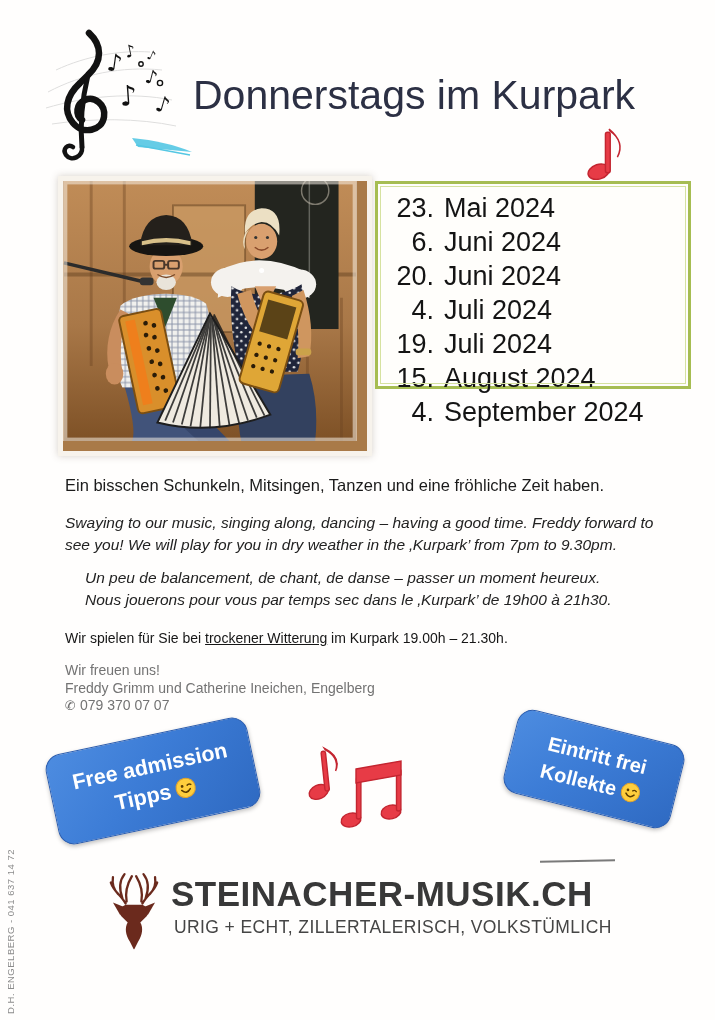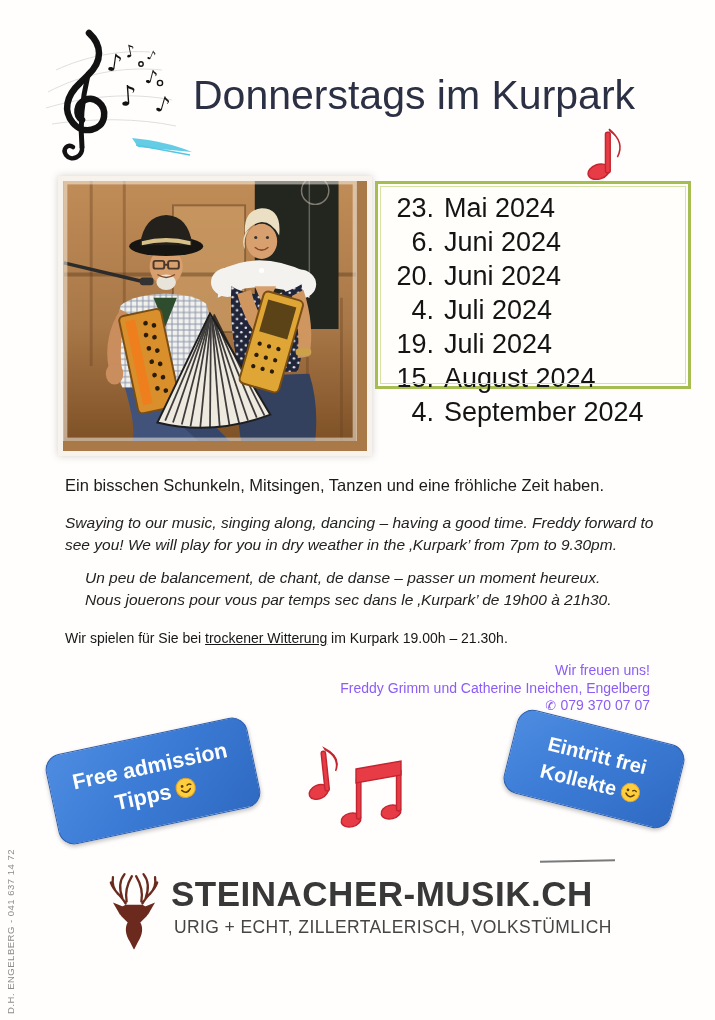--- a/index.html
+++ b/index.html
@@ -32,22 +32,22 @@
   .date-row .d{display:inline-block;width:46px;text-align:right;}
   .date-row .m{margin-left:10px;}
   
   .p1{position:absolute;left:65px;top:476px;font-size:16.5px;color:#1b1b1b;}
   .p-en{position:absolute;left:65px;top:512px;font-size:15.5px;font-style:italic;line-height:21.5px;color:#222;}
   .p-fr{position:absolute;left:85px;top:567px;font-size:15.5px;font-style:italic;line-height:21.5px;color:#222;}
   .p-en span,.p-fr span{display:block;}
   .p-sched{position:absolute;left:65px;top:630px;font-size:14px;color:#161616;text-align:right;}
   .p-sched .u{text-decoration:underline;}
   .contact{
-    position:absolute;left:65px;top:662px;width:585px;text-align:right;
-    font-size:14px;line-height:17.5px;color:#8b5cf6;
+    position:absolute;left:65px;top:662px;width:585px;text-align:left;
+    font-size:14px;line-height:17.5px;color:#737373;
   }
   .contact .line{display:block;}
   .phone-glyph{font-family:"DejaVu Sans",sans-serif;font-size:13px;margin-right:4px;}
   
   .sticker{
     position:absolute;border-radius:16px;color:#fff;text-align:center;
     font-weight:700;box-shadow:0 2px 4px rgba(0,0,0,.25);
     background:linear-gradient(135deg,#4d8ce0 0%,#3c7cd6 45%,#2f6ac2 100%);
     border:1.5px solid #2a5cae;
     display:flex;flex-direction:column;justify-content:center;gap:2px;

